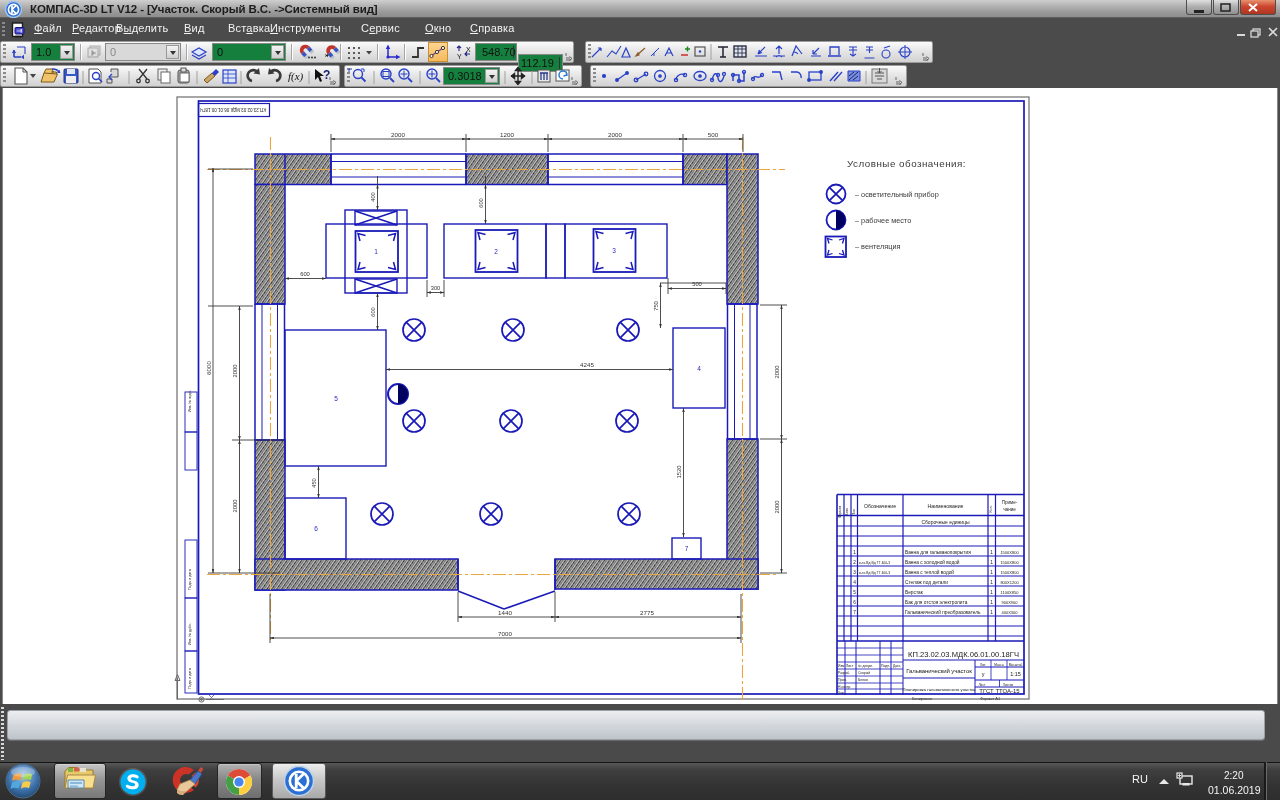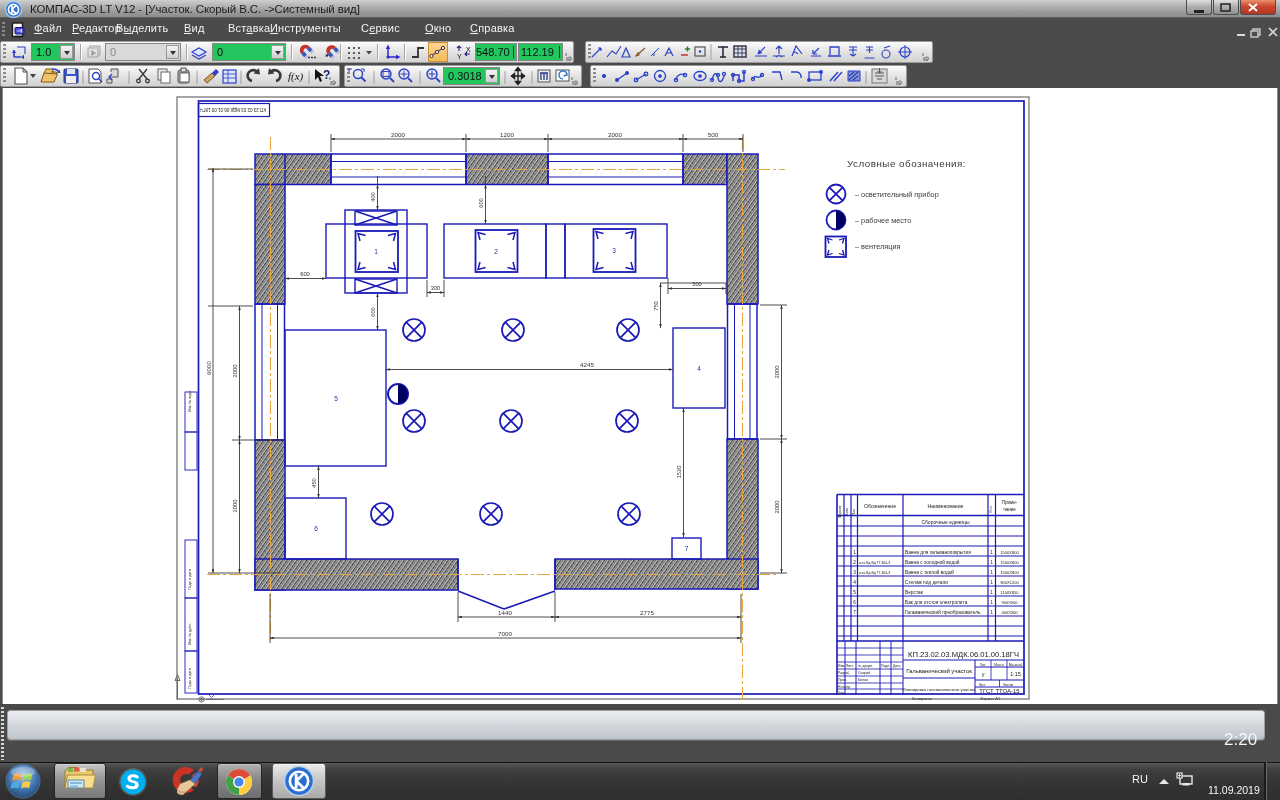--- a/index.html
+++ b/index.html
@@ -3,34 +3,34 @@
 <meta charset="utf-8">
 <style>
   * { margin:0; padding:0; box-sizing:border-box; }
   html,body { width:1280px; height:800px; overflow:hidden; font-family:"Liberation Sans",sans-serif; }
   body { position:relative; background:#4b4b4b; }
   .abs { position:absolute; }
   
   #titlebar { left:0; top:0; width:1280px; height:18px;
     background:linear-gradient(180deg,#cfcfcf 0%,#b3b3b3 35%,#9a9a9a 70%,#8d8d8d 100%);
     border-bottom:1px solid #5f5f5f; }
-  #titletext { left:30px; top:3px; font-size:11.5px; color:#1c1c1c; letter-spacing:-0.1px; }
+  #titletext { left:30px; top:3px; font-size:11.5px; color:#1c1c1c; letter-spacing:-0.1px;font-weight:bold; }
   .winbtn { top:0px; height:15px; border:1px solid #4e4e4e; border-top:none; border-radius:0 0 3px 3px; }
   
   #menubar { left:0; top:18px; width:1280px; height:22px; background:#4b4b4b; }
   .menuitem { position:absolute; top:22px; font-size:11px; color:#f2f2f2; letter-spacing:0.2px; }
   .menuitem u { text-decoration:underline; }
   
   .tbrow { position:absolute; left:0; width:1280px; background:#4b4b4b; }
   .tb { position:absolute; top:1px; height:22px;
     background:linear-gradient(180deg,#fbfbfb 0%,#e6e6e6 45%,#d2d2d2 100%);
     border:1px solid #9b9b9b; border-radius:2px; }
   .grip { position:absolute; left:2px; top:3px; width:3px; height:16px;
     background-image:repeating-linear-gradient(180deg,#8a8a8a 0 2px,transparent 2px 4px); }
-  .combo { position:absolute; top:2px; height:18px; background:#22c55e; border:1px solid #888;
+  .combo { position:absolute; top:2px; height:18px; background:#15803d; border:1px solid #888;
     font-size:11px; color:#111; padding:2px 0 0 4px; }
   .combo .dd { position:absolute; right:1px; top:1px; width:13px; height:14px;
     background:linear-gradient(180deg,#f4f4f4,#cfcfcf); border:1px solid #999; }
   .combo .dd:after { content:""; position:absolute; left:3px; top:5px;
     border:3px solid transparent; border-top:4px solid #333; }
   .combo.dis { background:#d9d9d9; color:#8a8a8a; }
   .sep { position:absolute; top:3px; width:1px; height:16px; background:#a5a5a5; box-shadow:1px 0 0 #fff; }
   
   #canvas { left:2px; top:88px; width:1276px; height:616px; background:#ffffff; border-left:1px solid #888; border-right:1px solid #888;}
   
@@ -171,22 +171,22 @@
   <circle cx="2.5" cy="12" r="1.6" fill="#fff" stroke="#333"></circle>
     <circle cx="14" cy="4" r="1.6" fill="#fff" stroke="#333"></circle>
   <circle cx="8" cy="8" r="1.6" fill="#fff" stroke="#333"></circle>
 </svg>
 <svg class="abs" style="left:455px;top:44px" width="18" height="16" viewBox="0 0 18 16">
   <path d="M4 2 v5 m-2 -3 l2 -2 2 2" stroke="#228" stroke-width="1.1" fill="none"></path>
   <path d="M10 10 h5 m-3 -2 l-2 2 2 2" stroke="#228" stroke-width="1.1" fill="none"></path>
   <text x="2" y="15" font-size="7" fill="#111" font-family="Liberation Sans">Y</text>
   <text x="11" y="8" font-size="7" fill="#111" font-family="Liberation Sans">X</text>
 </svg>
-<div class="combo" style="left:475px;top:43px;width:42px;padding-left:0">548.70<span style="position:absolute;right:2px;top:2px;width:1px;height:12px;background:#333"></span></div>
-<div class="combo" style="left:518px;top:43px;width:45px;padding-left:2px">112.19<span style="position:absolute;right:2px;top:2px;width:1px;height:12px;background:#333"></span></div>
+<div class="combo" style="left:475px;top:43px;width:42px;padding-left:6px">548.70<span style="position:absolute;right:2px;top:2px;width:1px;height:12px;background:#333"></span></div>
+<div class="combo" style="left:518px;top:54px;width:45px;padding-left:2px">112.19<span style="position:absolute;right:2px;top:2px;width:1px;height:12px;background:#333"></span></div>
 
 <div class="grip" style="left:588px;top:44px"></div>
 <svg class="abs" style="left:585px;top:41px" width="348" height="22" viewBox="0 0 348 22">
   <g stroke="#2a41c8" fill="none" stroke-width="1.2">
     <path d="M7 16 L16 7 M16 7 l-3 0 m3 0 l0 3"></path>
     <path d="M22 16 l5 -6 4 3 5 -8" stroke-width="1.1"></path>
     <path d="M37 16 l4 -9 4 9 z"></path>
     <path d="M51 15 l9 -8 m-9 8 l3 -1 -1 -2 z" stroke="#8a5a2a"></path>
     <path d="M66 15 l8 -8 m-5 8 a4 4 0 0 1 2 -5" stroke-width="1"></path>
     <path d="M80 15 l4 -8 4 8 m-6.5 -3 h5"></path>
@@ -746,15 +746,15 @@
 <div class="traytxt" style="left:1132px;top:773px;font-size:11px">RU</div>
 <svg class="abs" style="left:1158px;top:778px" width="12" height="8">
     <path d="M1 6 l5 -5 5 5 z" fill="#e8e8e8"></path>
   </svg>
 <svg class="abs" style="left:1176px;top:772px" width="18" height="16" viewBox="0 0 18 16">
   <rect x="4" y="4" width="12" height="8" fill="none" stroke="#e8e8e8" stroke-width="1.4"></rect>
   <rect x="6.5" y="11" width="7" height="2.5" fill="#e8e8e8"></rect>
   <rect x="1" y="1" width="5" height="5" fill="#3f3f3f" stroke="#e8e8e8" stroke-width="1.2"></rect>
   <path d="M3.5 2 v3 M2 3.5 h3" stroke="#e8e8e8" stroke-width="0.9"></path>
 </svg>
-<div class="traytxt" style="left:1224px;top:730px;font-size:17px">2:20</div>
-<div class="traytxt" style="left:1208px;top:784px;font-size:10.5px">11.09.2019</div>
+<div class="traytxt" style="left:1224px;top:770px;font-size:10px">2:20</div>
+<div class="traytxt" style="left:1208px;top:784px;font-size:10.5px">01.06.2019</div>
 <div class="abs" style="left:1264px;top:762px;width:2px;height:38px;background:#1a1a1a;box-shadow:1px 0 0 #6a6a6a"></div>
 
 </body></html>

